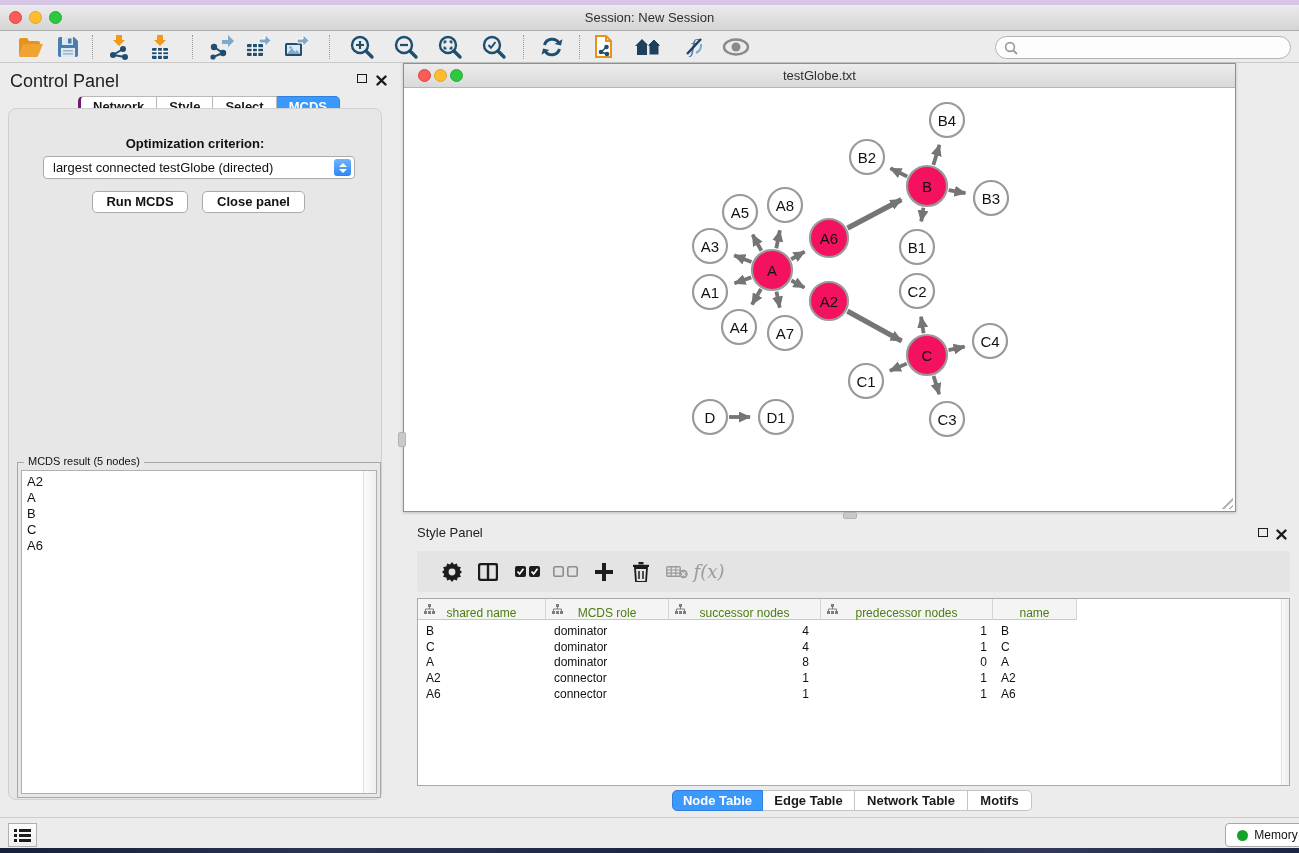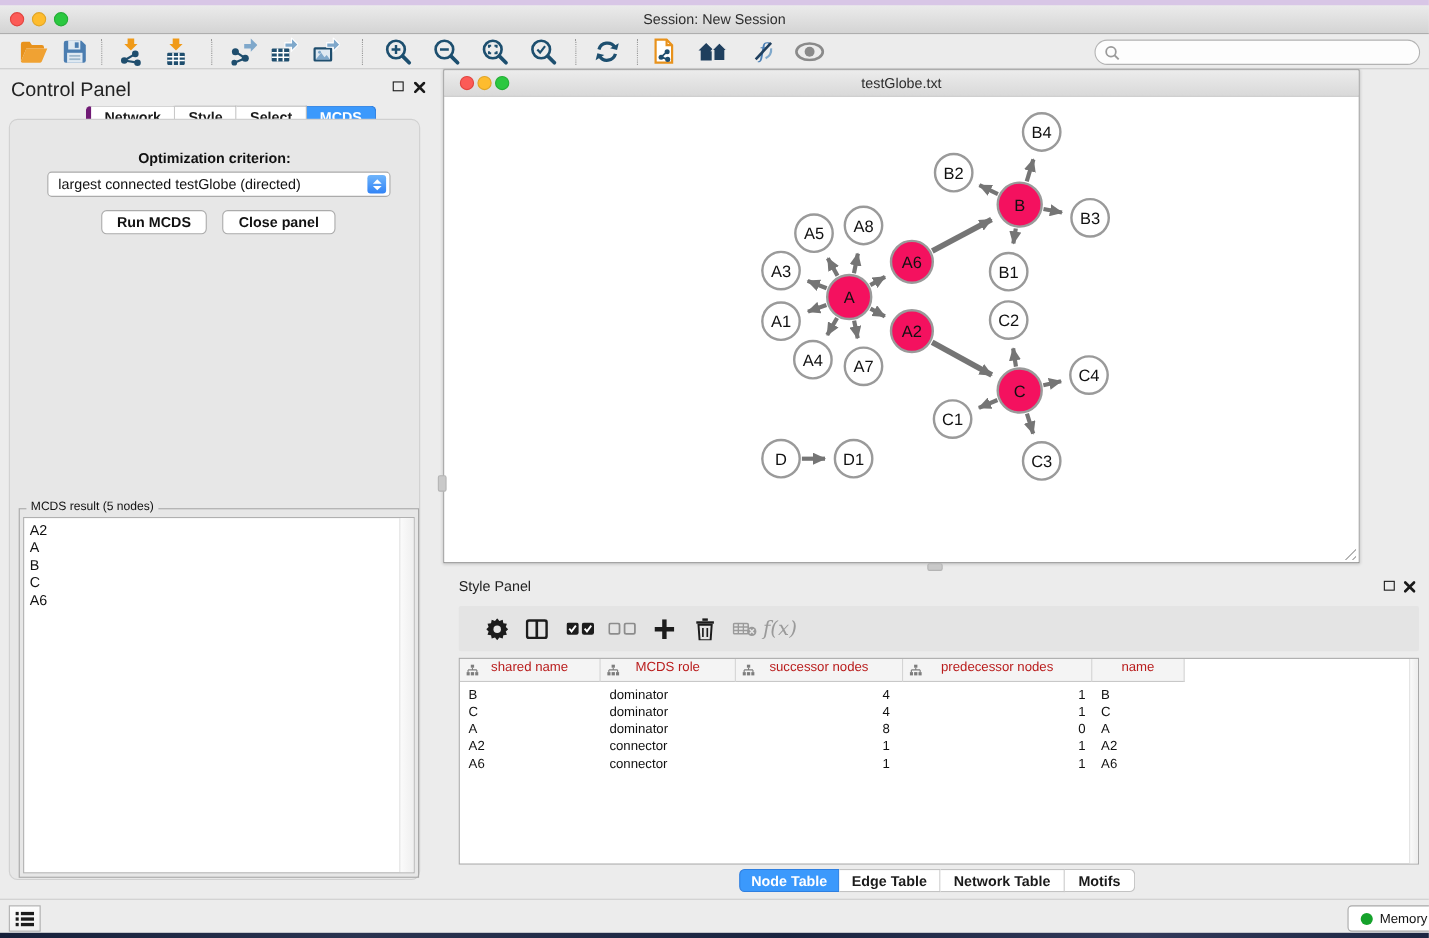--- a/index.html
+++ b/index.html
@@ -33,21 +33,21 @@
 
   
   #cp-title { left:10px; top:71px; font-size:18px; color:#222; }
   .mini-float { width:10px; height:9px; border:1.5px solid #1a1a1a; display:inline-block; }
   .mini-close { display:inline-block; }
   #cp-float { left:357px; top:74px; }
   #cp-close { left:376px; top:72px; }
   #cp-tabs { left:78px; top:96px; height:21px; display:flex; }
   .cp-tab { height:21px; line-height:20px; text-align:center; font-size:13px; font-weight:600; color:#1a1a1a;
     background:#fff; border:1px solid #b8b8b8; border-left:none; padding:0 12px; }
-  .cp-tab:first-child { border-left:5px solid #701a75; border-radius:5px 0 0 5px; }
+  .cp-tab:first-child { border-left:3px solid #701a75; border-radius:5px 0 0 5px; }
   .cp-tab:last-child { border-radius:0 5px 5px 0; }
   .cp-tab.active { background:#3b99fc; border-color:#2f7fe0; color:#fff; }
   #cp-box { left:8px; top:108px; width:374px; height:692px; background:#e7e7e7;
     border:1px solid #d0d0d0; border-radius:8px; }
   #opt-label { left:8px; top:136px; width:374px; text-align:center; font-size:13px; font-weight:600; color:#111; }
   #criterion-select { left:43px; top:156px; width:312px; height:23px; background:#fff;
     border:1px solid #ababab; border-radius:4px; font-size:13px; line-height:21px; padding-left:9px; color:#111; }
   #criterion-stepper { position:absolute; right:3px; top:2px; width:17px; height:17px; border-radius:3px;
     background:linear-gradient(#6fb5fb,#3183f6); display:flex; flex-direction:column; align-items:center; justify-content:center; gap:2px; }
   .chev-up { width:0; height:0; border-left:4px solid transparent; border-right:4px solid transparent; border-bottom:4px solid #fff; }
@@ -81,22 +81,22 @@
 
   
   #tp-title { left:417px; top:525px; font-size:13px; color:#222; }
   #tp-float { left:1258px; top:528px; }
   #tp-close { left:1276px; top:526px; }
   #tp-toolbar { left:417px; top:551px; width:873px; height:41px; background:#e4e4e4; border-radius:2px; }
   .tp-icon { position:absolute; top:0; height:41px; width:34px; display:flex; align-items:center; justify-content:center; }
   .fx-label { font-family:"DejaVu Serif", serif; font-style:italic; font-size:18px; color:#9a9a9a; }
   #node-table { left:417px; top:598px; width:873px; height:188px; background:#fff; border:1px solid #a9a9a9; overflow:hidden; }
   #nt-header { position:absolute; left:0; top:0; height:21px; display:flex; background:#f4f4f4; border-bottom:1px solid #c8c8c8; }
-  .nt-hcell { position:relative; height:21px; border-right:1px solid #d4d4d4; font-size:12px; color:#b91c1c;
-    display:flex; align-items:flex-start; justify-content:center; }
+  .nt-hcell { position:relative; height:21px; border-right:1px solid #d4d4d4; font-size:12px; color:#4d7c0f;
+    display:flex; align-items:flex-end; justify-content:center; }
   .nt-hicon { position:absolute; left:6px; top:5px; }
   .nt-row { position:absolute; left:0; display:flex; height:16px; }
   .nt-cell { font-size:12px; color:#111; line-height:16px; white-space:nowrap; overflow:hidden; }
   .al { text-align:left; padding-left:8px; }
   .ar { text-align:right; }
   #nt-vscroll { position:absolute; right:0; top:0; bottom:0; width:8px;
     background:linear-gradient(90deg,#fafafa,#ededed); border-left:1px solid #e2e2e2; }
   #tp-tabs { left:672px; top:790px; height:21px; display:flex; }
   .tp-tab { height:21px; line-height:20px; text-align:center; font-size:13px; font-weight:600; color:#1a1a1a;
     background:#fff; border:1px solid #c3c3c3; border-left:none; }

